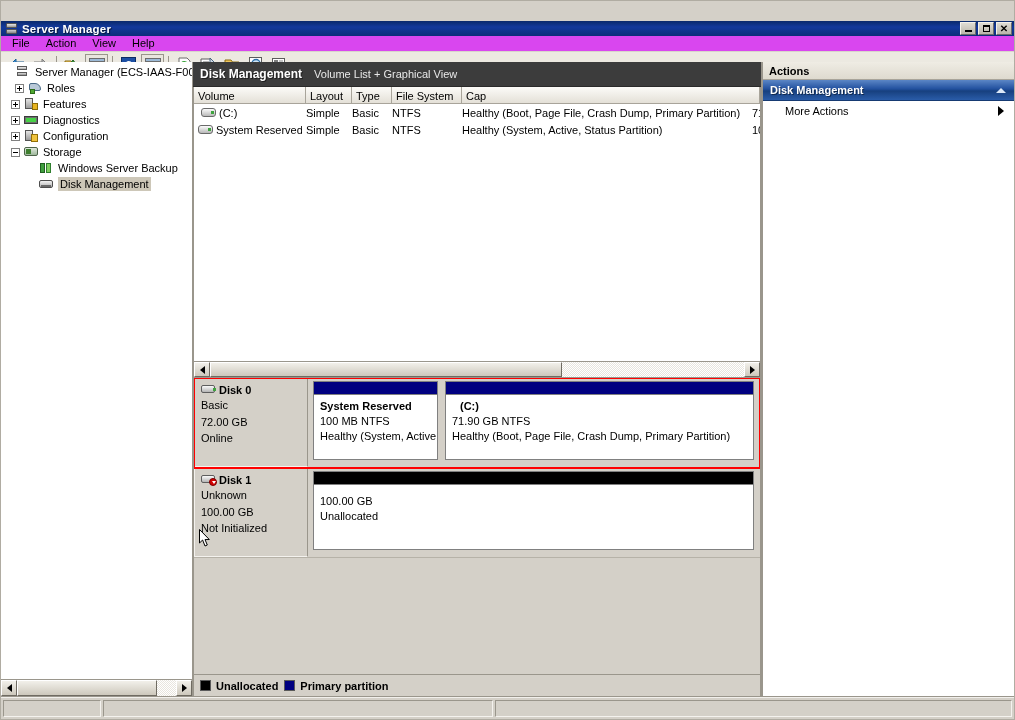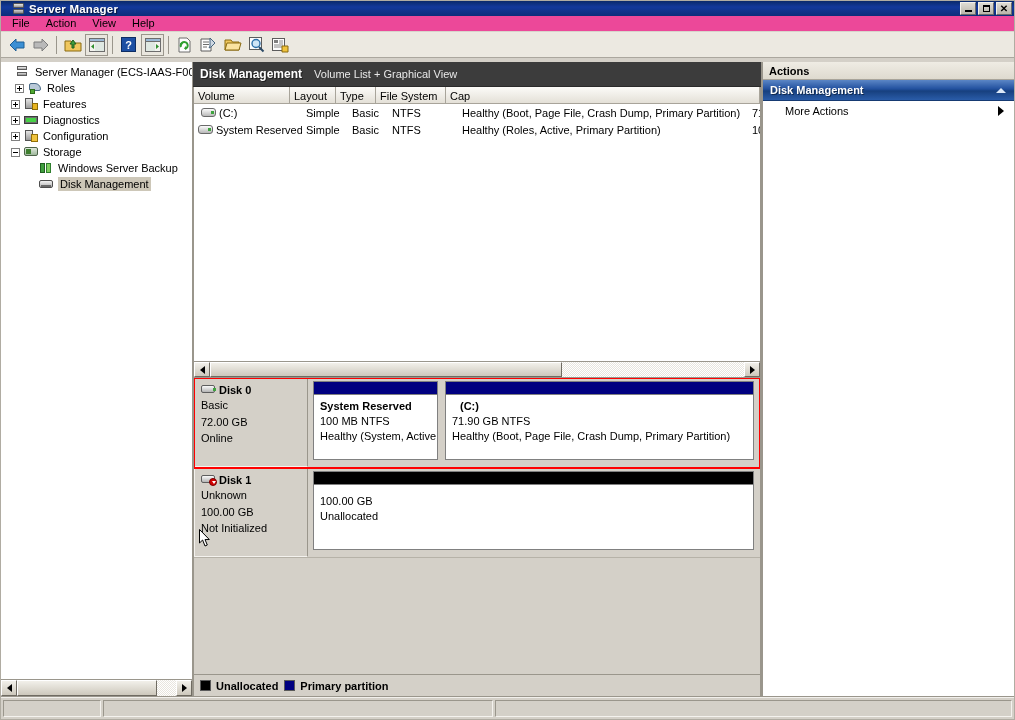--- a/index.html
+++ b/index.html
@@ -16,22 +16,23 @@
     width: 1015px; height: 720px;
     background: #d4d0c8;
     border: 1px solid #b0aca2;
   }
 
   
   .titlebar {
     height: 15px;
     background: linear-gradient(to bottom, #0a2a6b 0%, #13399b 40%, #0c2d7a 100%);
     display: flex; align-items: center;
-    padding: 0 1px 0 11px;
-    position: relative;
+    padding: 0 1px 0 4px;
+    position: relative;
+    margin-top: 20px;
   }
   .title-icon {
     width: 14px; height: 13px;
     margin-right: 3px;
     position: relative; flex: none;
   }
   .title-icon .srv-top {
     position: absolute; left: 1px; top: 1px; width: 11px; height: 5px;
     background: linear-gradient(to bottom,#e8e8e8,#9a9a9a);
     border: 1px solid #555; border-radius: 1px;
@@ -62,21 +63,21 @@
   .win-btn .min-glyph { width: 7px; height: 2px; background: #000; margin-top: 5px; }
   .win-btn .res-glyph {
     width: 7px; height: 7px; border: 1px solid #000; border-top-width: 2px;
     position: relative;
   }
   .win-btn .cls-glyph { font-size: 10px; font-weight: bold; }
 
   
   .menubar {
     height: 16px;
-    background: #ec4899;
+    background: #d946ef;
     border-bottom: 1px solid #d8d4cb;
     display: flex; align-items: center;
     padding-left: 3px;
   }
   .menu-item {
     padding: 2px 8px 3px 8px;
     font-size: 11px; color: #000;
     cursor: default;
   }
 
@@ -609,21 +610,21 @@
 
     <div class="midpane">
 
       <div class="dm-header">
         <span class="dm-title">Disk Management</span>
         <span class="dm-sub">Volume List + Graphical View</span>
       </div>
 
       <div class="vol-list">
         <div class="vl-head">
-          <div class="vl-th" style="width:96px">Volume</div>
+          <div class="vl-th" style="width:112px">Volume</div>
           <div class="vl-th" style="width:46px">Layout</div>
           <div class="vl-th" style="width:40px">Type</div>
           <div class="vl-th" style="width:70px">File System</div>
           <div class="vl-th" style="flex:1">Cap</div>
         </div>
         <div class="vl-rows">
 
           <div class="vl-row">
             <div class="vl-td" style="width:108px; display:flex; align-items:center; padding-left:7px">
               <span class="vol-icon">
@@ -643,21 +644,21 @@
             <div class="vl-td" style="width:108px; display:flex; align-items:center; padding-left:4px">
               <span class="vol-icon">
                   <i class="body"></i>
                   <i class="led"></i>
                 </span>
               <span>System Reserved</span>
             </div>
             <div class="vl-td" style="width:46px">Simple</div>
             <div class="vl-td" style="width:40px">Basic</div>
             <div class="vl-td" style="width:70px">NTFS</div>
-            <div class="vl-td" style="width:290px">Healthy (Roles, Active, Primary Partition)</div>
+            <div class="vl-td" style="width:290px">Healthy (System, Active, Status Partition)</div>
             <div class="vl-td" style="flex:1">100</div>
           </div>
 
         </div>
 
         <div class="vl-hscroll">
           <div class="sb-arrow">
               <span class="ar ar-l"></span>
             </div>
           <div class="sb-track">

